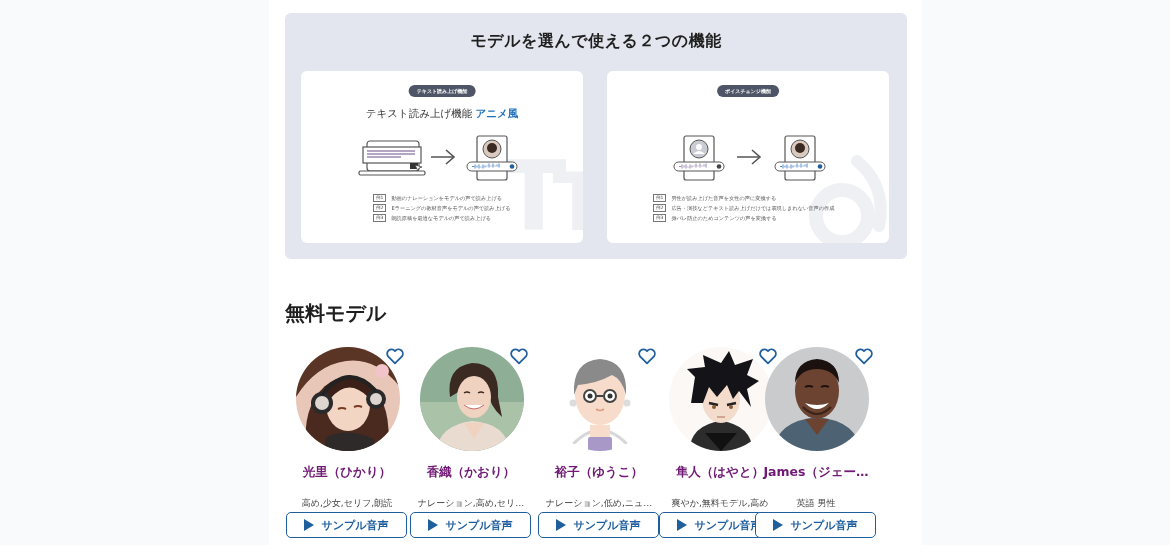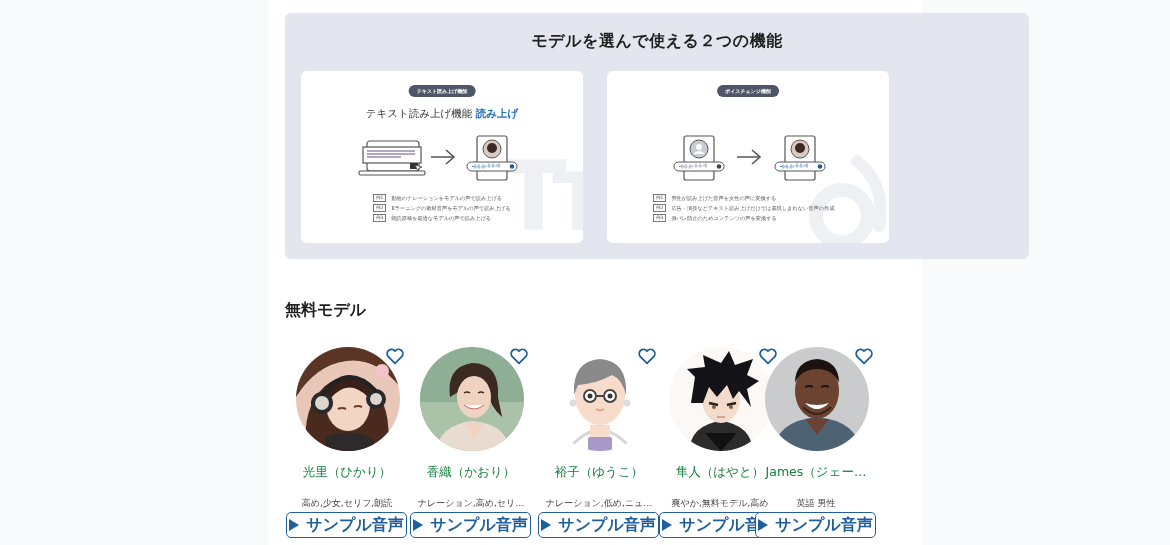--- a/index.html
+++ b/index.html
@@ -9,21 +9,21 @@
     font-family: "DejaVu Sans", "Liberation Sans", sans-serif;
     color: #222;
     position: relative;
   }
   .page {
     position: absolute; left: 269px; top: 0; width: 653px; height: 545px;
     background: #ffffff;
   }
   
   .feature-panel {
-    position: absolute; left: 16px; top: 13px; width: 744px; height: 246px;
+    position: absolute; left: 16px; top: 13px; width: 622px; height: 246px;
     background: #e3e6ee; border-radius: 6px;
   }
   .feature-title {
     position: absolute; left: 0; right: 0; top: 18px;
     text-align: center; font-size: 16px; font-weight: bold; color: #1f1f1f;
     letter-spacing: 0.5px;
   }
   .feature-card {
     position: absolute; top: 58px; width: 282px; height: 172px;
     background: #ffffff; border-radius: 6px; overflow: hidden;
@@ -48,63 +48,63 @@
   }
   .ex-tag {
     border: 0.6px solid #777; font-size: 4.5px; padding: 0 2px; margin-right: 5px; color: #444;
     line-height: 6px;
   }
   .deco {
     position: absolute; color: #eef0f4; font-weight: bold; font-family: "DejaVu Sans", sans-serif;
   }
   
   .section-title {
-    position: absolute; left: 16px; top: 300px; font-size: 16px; font-weight: bold; color: #1f1f1f;
+    position: absolute; left: 16px; top: 300px; font-size: 20px; font-weight: bold; color: #1f1f1f;
   }
   .model-card { position: absolute; top: 344px; width: 124px; height: 200px; }
   .avatar {
     position: absolute; left: 11px; top: 3px; width: 104px; height: 104px; border-radius: 50%;
     overflow: hidden;
   }
   .heart {
     position: absolute; left: 100px; top: 3px; width: 20px; height: 18px; cursor: pointer;
   }
   .model-name {
     position: absolute; top: 120px; left: -6px; right: -6px; text-align: center;
-    font-size: 12.5px; font-weight: normal; color: #15803d; white-space: nowrap; overflow: hidden; text-overflow: ellipsis;
+    font-size: 12.5px; font-weight: bold; color: #701a75; white-space: nowrap; overflow: hidden; text-overflow: ellipsis;
   }
   .model-tags {
     position: absolute; top: 144px; left: -4px; right: -4px; text-align: center;
     font-size: 9px; color: #444; white-space: nowrap; overflow: hidden; text-overflow: ellipsis; margin-top: 9px;
   }
   .sample-btn {
     position: absolute; top: 168px; left: 1px; width: 121px; height: 26px;
     border: 1px solid #1f5f9e; border-radius: 5px; background: #fff;
     display: flex; align-items: center; justify-content: center; gap: 7px;
-    color: #1f5f9e; font-size: 16px; font-weight: bold; cursor: pointer;
+    color: #1f5f9e; font-size: 11px; font-weight: bold; cursor: pointer;
     font-family: "DejaVu Sans", sans-serif;
   }
   .play-icon {
     width: 0; height: 0; border-top: 6px solid transparent; border-bottom: 6px solid transparent;
     border-left: 10px solid #1f5f9e;
   }
 </style>
 </head>
 <body>
 
 <div class="page">
 
   <section class="feature-panel">
     <h2 class="feature-title">モデルを選んで使える２つの機能</h2>
 
     <div class="feature-card left">
       <div class="deco" style="left:200px; top:70px; font-size:96px; letter-spacing:-14px;">T<span style="font-size:80px">T</span></div>
       <div class="card-badge">テキスト読み上げ機能</div>
       <div class="card-heading">
-        <span>テキスト読み上げ機能 </span><span class="hl">読み上げ</span>
+        <span>テキスト読み上げ機能 </span><span class="hl">アニメ風</span>
       </div>
       <div class="diagram">
         <svg width="282" height="50" viewBox="0 0 282 50">
           <g>
             <rect x="66" y="8" width="52" height="30" rx="3" fill="#fff" stroke="#555" stroke-width="1.2"></rect>
             <rect x="62" y="14" width="58" height="16" fill="#fff" stroke="#555" stroke-width="1.2"></rect>
             <line x1="66" y1="18" x2="114" y2="18" stroke="#6b4f86" stroke-width="1.2"></line>
             <line x1="66" y1="21" x2="114" y2="21" stroke="#6b4f86" stroke-width="1.2"></line>
             <line x1="66" y1="24" x2="100" y2="24" stroke="#6b4f86" stroke-width="1.2"></line>
             <rect x="58" y="38" width="66" height="4" rx="1.5" fill="#fff" stroke="#555" stroke-width="1.2"></rect>

